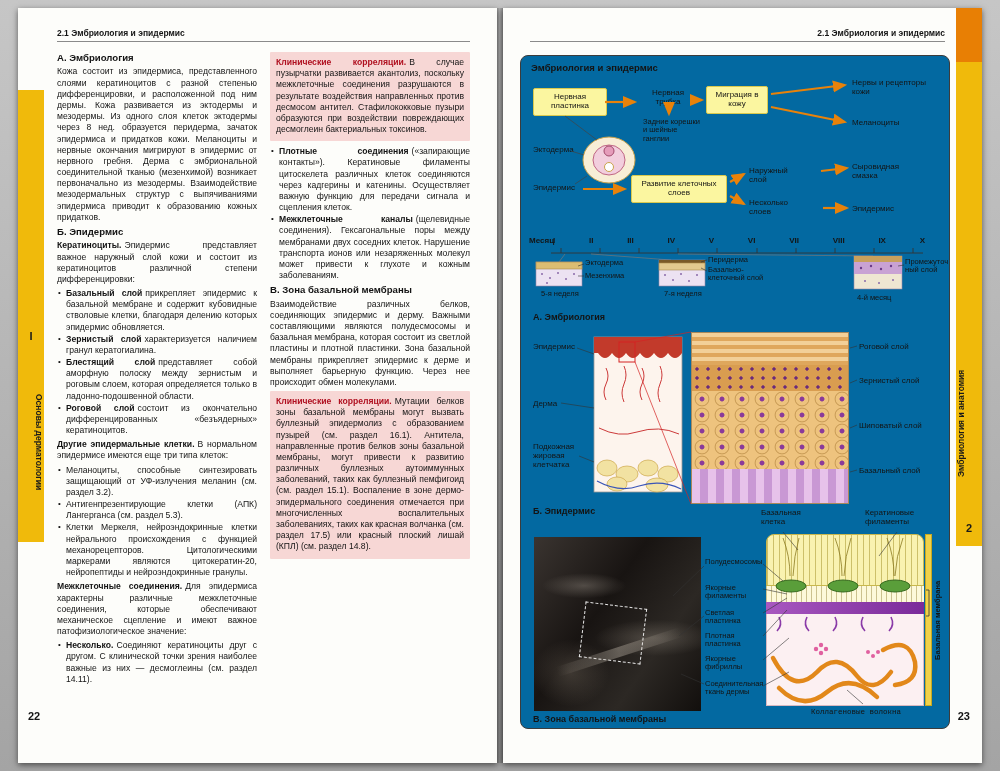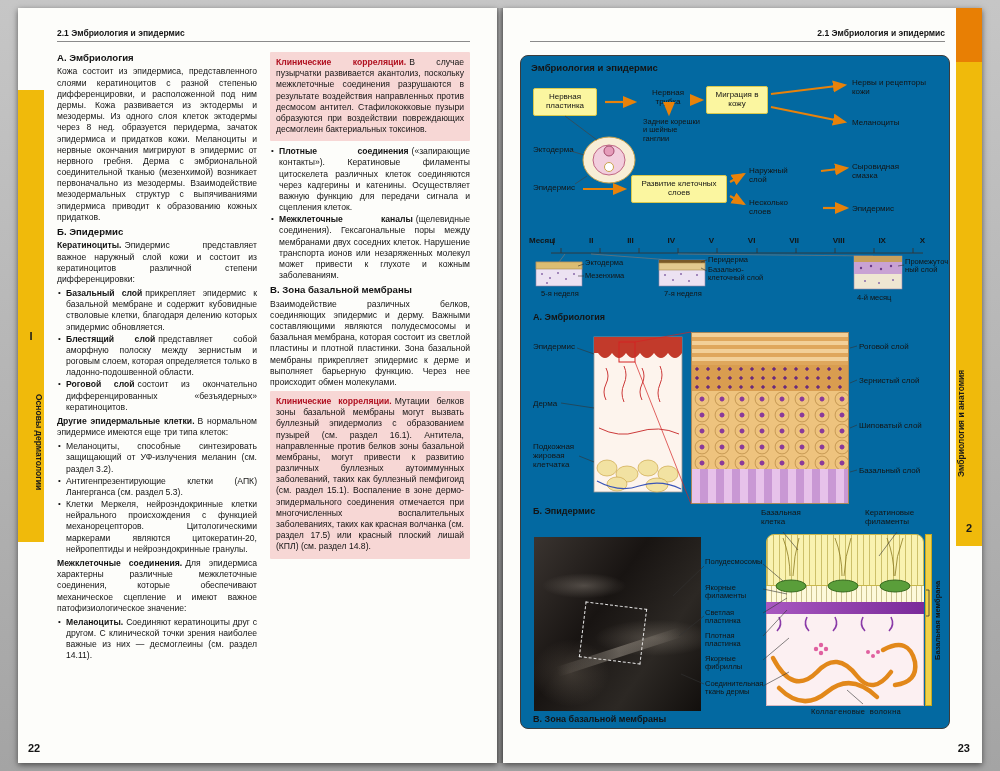--- a/index.html
+++ b/index.html
@@ -14,21 +14,21 @@
   .tab { position:absolute; width:26px; background:#f0ba0b; }
   .tab-orange { position:absolute; width:26px; background:#e87f04; }
   .tab-numeral { position:absolute; width:100%; text-align:center; font-weight:bold; font-size:11px; color:#1a1a1a; }
   .vtext { position:absolute; left:0; width:100%; writing-mode:vertical-rl; font-size:8.5px; font-weight:bold; color:#1a1a1a; text-align:center; }
   .vtext-flip { transform:rotate(180deg); }
 
   
   .rh { position:absolute; top:20px; font-size:8.5px; font-weight:bold; }
   .rh-rule { position:absolute; top:33px; border-top:1px solid #8a8a8a; }
 
-  .pagenum { position:absolute; top:734px; font-weight:bold; font-size:11px; }
+  .pagenum { position:absolute; top:702px; font-weight:bold; font-size:11px; }
 
   
   .content { position:absolute; top:44px; left:39px; width:414px; display:flex; gap:13px; overflow:hidden; height:676px; }
   .col { width:200px; font-size:8.6px; line-height:1.3; text-align:justify; overflow-wrap:break-word; }
   .col h3 { font-size:9.6px; margin:3px 0 2px; text-align:left; }
   .col h3:first-child { margin-top:0; }
   .col p { margin:0 0 3px; }
   .lead { font-weight:bold; padding-right:3px; }
   ul { list-style:none; margin:0 0 3px; }
   li { position:relative; padding-left:9px; margin-bottom:1px; }
@@ -95,32 +95,33 @@
   <div class="rh-rule" style="left:39px; right:27px;"></div>
 
   <div class="content">
     <div class="col">
       <h3>А. Эмбриология</h3>
       <p>Кожа состоит из эпидермиса, представленного слоями кератиноцитов с разной степенью дифференцировки, и расположенной под ним дермы. Кожа развивается из эктодермы и мезодермы. Из одного слоя клеток эктодермы через 8 нед. образуется перидерма, зачаток эпидермиса и придатков кожи. Меланоциты и нервные окончания мигрируют в эпидермис от нервного гребня. Дерма с эмбриональной соединительной тканью (мезенхимой) возникает первоначально из мезодермы. Взаимодействие мезодермальных структур с выпячиваниями эпидермиса приводит к образованию кожных придатков.</p>
       <h3>Б. Эпидермис</h3>
       <p><span class="lead">Кератиноциты.</span><span>Эпидермис представляет важное наружный слой кожи и состоит из кератиноцитов различной степени дифференцировки:</span></p>
       <ul>
         <li><span class="lead">Базальный слой</span><span>прикрепляет эпидермис к базальной мембране и содержит кубовидные стволовые клетки, благодаря делению которых эпидермис обновляется.</span></li>
+        <li><span class="lead">Зернистый слой</span><span>характеризуется наличием гранул кератогиалина.</span></li>
         <li><span class="lead">Блестящий слой</span><span>представляет собой аморфную полоску между зернистым и роговым слоем, которая определяется только в ладонно-подошвенной области.</span></li>
         <li><span class="lead">Роговой слой</span><span>состоит из окончательно дифференцированных «безъядерных» кератиноцитов.</span></li>
       </ul>
       <p><span class="lead">Другие эпидермальные клетки.</span><span>В нормальном эпидермисе имеются еще три типа клеток:</span></p>
       <ul>
         <li>Меланоциты, способные синтезировать защищающий от УФ-излучения меланин (см. раздел 3.2).</li>
         <li>Антигенпрезентирующие клетки (АПК) Лангерганса (см. раздел 5.3).</li>
         <li>Клетки Меркеля, нейроэндокринные клетки нейрального происхождения с функцией механорецепторов. Цитологическими маркерами являются цитокератин-20, нейропептиды и нейроэндокринные гранулы.</li>
       </ul>
       <p><span class="lead">Межклеточные соединения.</span><span>Для эпидермиса характерны различные межклеточные соединения, которые обеспечивают механическое сцепление и имеют важное патофизиологическое значение:</span></p>
       <ul>
-        <li><span class="lead">Меланоциты.</span><span>Соединяют кератиноциты друг с другом. С клинической точки зрения наиболее важные из них — десмоглеины (см. раздел 14.11).</span></li>
+        <li><span class="lead">Несколько.</span><span>Соединяют кератиноциты друг с другом. С клинической точки зрения наиболее важные из них — десмоглеины (см. раздел 14.11).</span></li>
       </ul>
     </div>
 
     <div class="col">
       <div class="clinical">
         <span class="ctitle">Клинические корреляции.</span><span>В случае пузырчатки развивается акантолиз, поскольку межклеточные соединения разрушаются в результате воздействия направленных против десмосом антител. Стафилококковые пузыри образуются при воздействии повреждающих десмоглеин бактериальных токсинов.</span>
       </div>
       <ul>
         <li><span class="lead">Плотные соединения</span><span>(«запирающие контакты»). Кератиновые филаменты цитоскелета различных клеток соединяются через кадгерины и катенины. Осуществляет важную функцию для передачи сигнала и сцепления клеток.</span></li>
         <li><span class="lead">Межклеточные каналы</span><span>(щелевидные соединения). Гексагональные поры между мембранами двух соседних клеток. Нарушение транспорта ионов или незаряженных молекул может привести к глухоте и кожным заболеваниям.</span></li>
@@ -142,21 +143,21 @@
     <div class="vtext vtext-flip" style="top:268px; height:186px;">Эмбриология и анатомия</div>
     <div class="tab-numeral" style="top:460px;">2</div>
   </div>
 
   <div class="rh" style="right:37px;">2.1 Эмбриология и эпидермис</div>
   <div class="rh-rule" style="left:27px; right:37px;"></div>
 
   <div class="figure">
     <div class="fig-title">Эмбриология и эпидермис</div>
 
-    <div class="ybox" style="left:12px; top:32px; width:64px; height:28px;">Нервная пластинка</div>
+    <div class="ybox" style="left:12px; top:32px; width:74px; height:28px;">Нервная пластинка</div>
     <div class="fl" style="left:121px; top:32px; width:52px; text-align:center;">Нервная трубка</div>
     <div class="ybox" style="left:185px; top:30px; width:62px; height:28px;">Миграция в кожу</div>
     <div class="fl" style="left:331px; top:22px; width:92px;">Нервы и рецепторы кожи</div>
     <div class="fl" style="left:331px; top:62px; width:92px;">Меланоциты</div>
     <div class="fl fl-s" style="left:122px; top:62px; width:58px;">Задние корешки и шейные ганглии</div>
     <div class="fl" style="left:12px; top:89px; width:46px;">Эктодерма</div>
     <div class="fl" style="left:12px; top:127px; width:46px;">Эпидермис</div>
     <div class="ybox" style="left:110px; top:119px; width:96px; height:28px;">Развитие клеточных слоев</div>
     <div class="fl" style="left:228px; top:110px; width:44px;">Наружный слой</div>
     <div class="fl" style="left:228px; top:142px; width:46px;">Несколько слоев</div>

